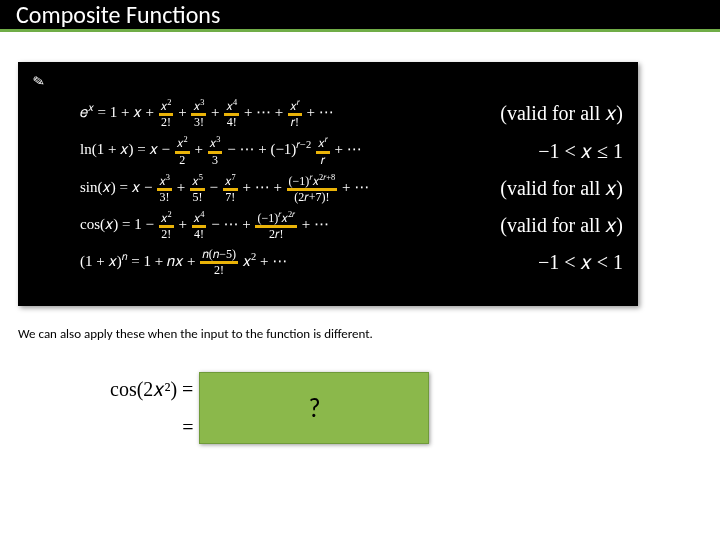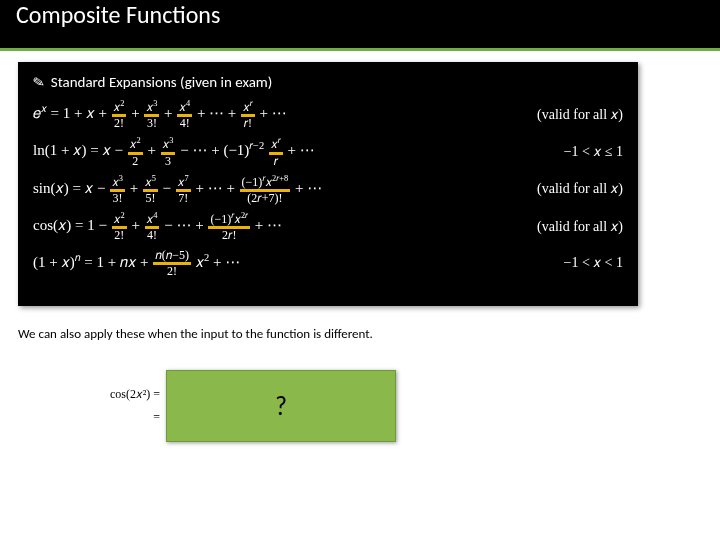--- a/index.html
+++ b/index.html
@@ -6,24 +6,24 @@
   body {
     width: 720px;
     height: 540px;
     background: #fff;
     font-family: Calibri, "Segoe UI", Arial, sans-serif;
     overflow: hidden;
     position: relative;
   }
   .title-bar {
     background: #000;
-    height: 51px;
+    height: 32px;
     border-bottom: 3px solid #70ad47;
     display: flex;
-    align-items: flex-start;
+    align-items: flex-end;
     padding-left: 16px;
   }
   .title-bar span {
     color: #fff;
     font-size: 24px;
     font-weight: 400;
   }
   .expansions-box {
     position: absolute;
     left: 18px;
@@ -47,24 +47,25 @@
   .exp-row {
     display: flex;
     align-items: center;
     justify-content: space-between;
     margin-bottom: 6px;
   }
   .exp-formula {
     font-family: "Cambria Math", "Times New Roman", serif;
     font-size: 15px;
     white-space: nowrap;
+    margin-left: 47px;
   }
   .exp-validity {
     font-family: "Cambria Math", "Times New Roman", serif;
-    font-size: 14px;
+    font-size: 20px;
     white-space: nowrap;
     margin-left: 12px;
   }
   .frac {
     display: inline-block;
     text-align: center;
     vertical-align: middle;
     font-size: 12px;
     margin: 0 1px;
   }
@@ -80,21 +81,21 @@
   }
   .example-row {
     position: absolute;
     left: 110px;
     top: 370px;
     display: flex;
     align-items: center;
   }
   .example-lhs {
     font-family: "Cambria Math", "Times New Roman", serif;
-    font-size: 12px;
+    font-size: 20px;
     color: #000;
     text-align: right;
     margin-right: 6px;
     line-height: 1.9;
   }
   .answer-box {
     width: 230px;
     height: 72px;
     background: #8bb84b;
     border: 1px solid #6f9a3a;
@@ -110,21 +111,20 @@
 </head>
 <body>
 
 <div class="title-bar">
   <span>Composite Functions</span>
 </div>
 
 <div class="expansions-box">
   <div class="exp-header">
     <span class="pen-icon">✎</span>
-    <span>Standard Expansions (given in exam)</span>
   </div>
 
   <div class="exp-row">
     <span class="exp-formula">
       𝑒<sup>𝑥</sup> = 1 + 𝑥 +
       <span class="frac"><span class="num">𝑥<sup>2</sup></span><span class="den">2!</span></span> +
       <span class="frac"><span class="num">𝑥<sup>3</sup></span><span class="den">3!</span></span> +
       <span class="frac"><span class="num">𝑥<sup>4</sup></span><span class="den">4!</span></span> + ⋯ +
       <span class="frac"><span class="num">𝑥<sup>𝑟</sup></span><span class="den">𝑟!</span></span> + ⋯
     </span>

